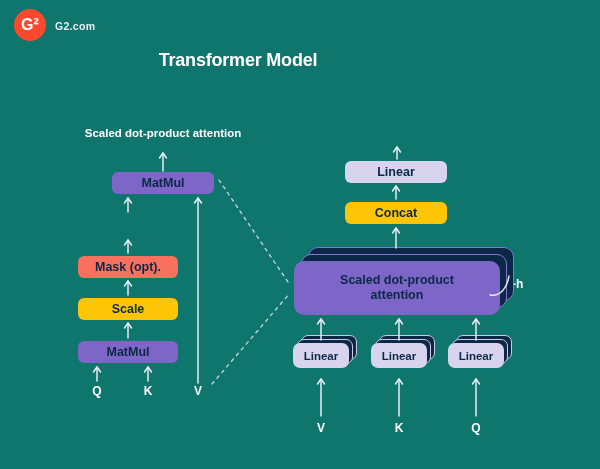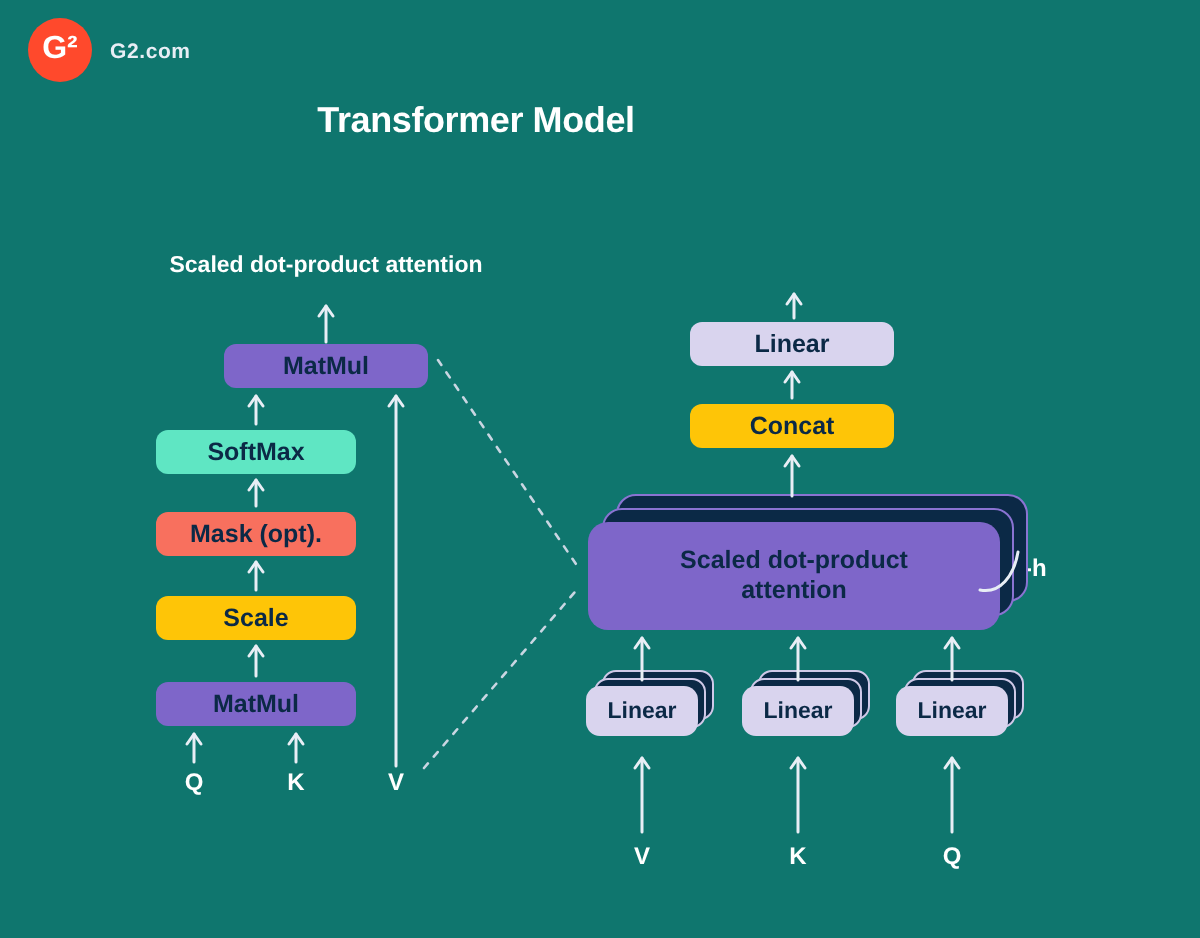--- a/index.html
+++ b/index.html
@@ -67,23 +67,20 @@
   <div class="abs logo">
     <span>G²</span>
   </div>
   <div class="abs brand">G2.com</div>
   <div class="abs title">Transformer Model</div>
 
   <div class="abs heading heading-left">Scaled dot-product attention</div>
 
   <div class="node purple matmul-top">
     <span>MatMul</span>
-  </div>
-  <div class="node teal softmax">
-    <span>SoftMax</span>
   </div>
   <div class="node salmon mask">
     <span>Mask (opt).</span>
   </div>
   <div class="node yellow scale">
     <span>Scale</span>
   </div>
   <div class="node purple matmul-bottom">
     <span>MatMul</span>
   </div>

